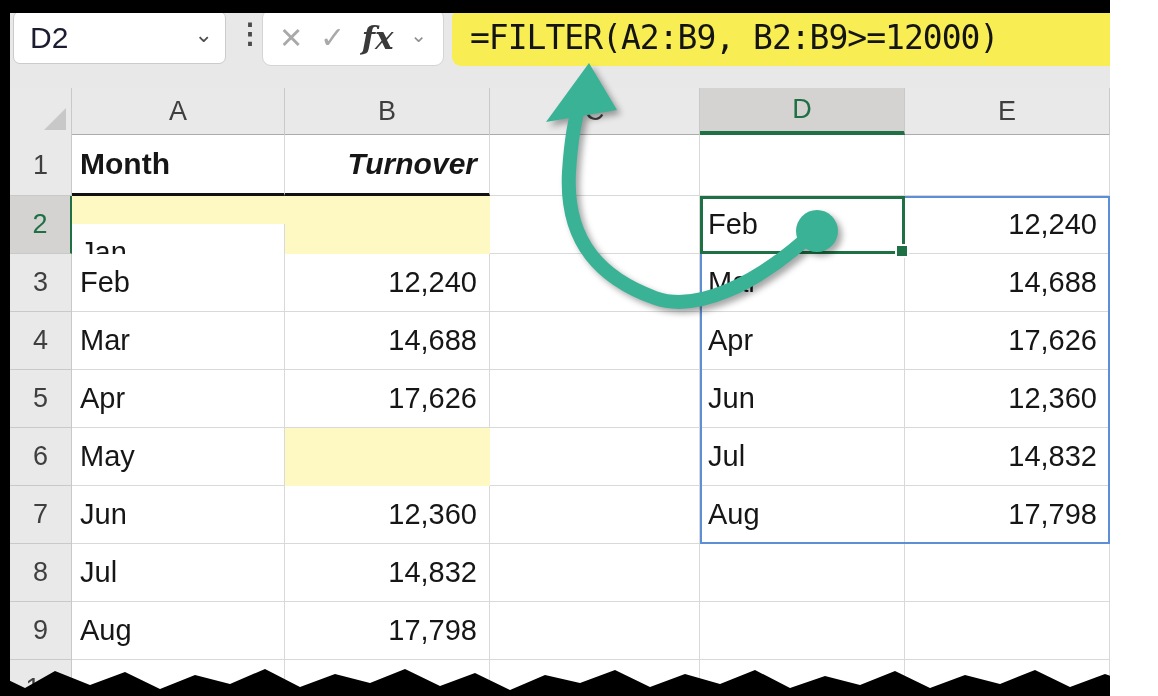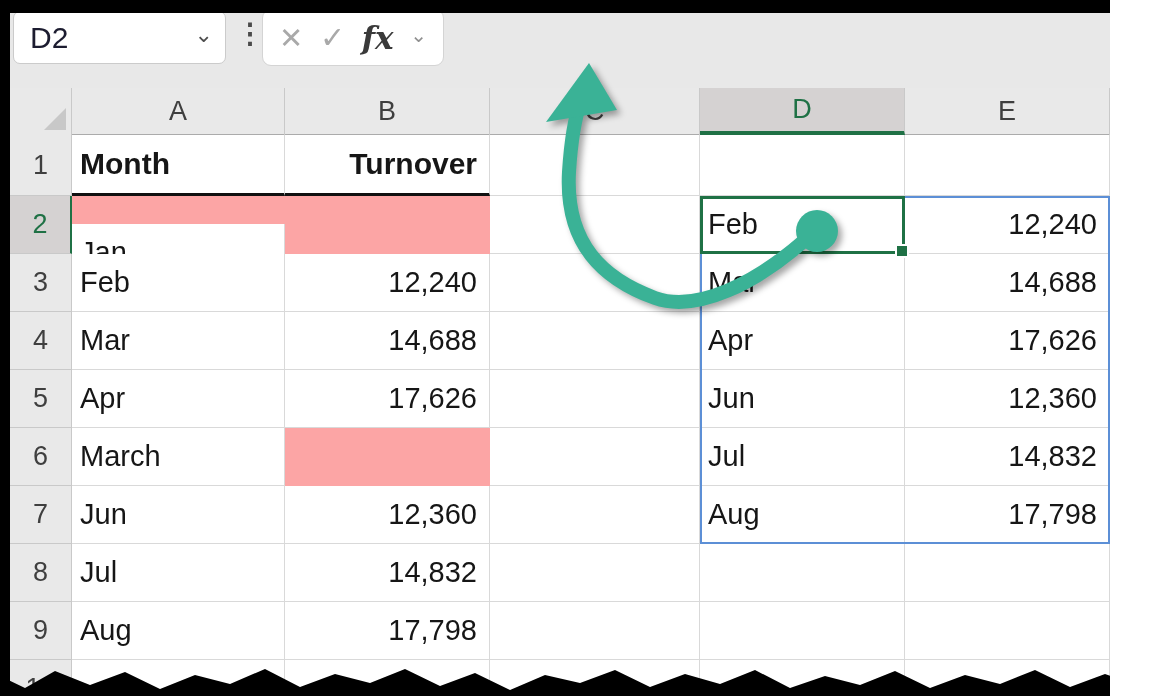--- a/index.html
+++ b/index.html
@@ -1,17 +1,17 @@
 <!DOCTYPE html>
 <html><head>
 <meta charset="utf-8">
 <style>
   html,body{margin:0;padding:0;background:#fff;}
   .stage{
-    position:relative;width:1110px;height:696px;background:#fca5a5;overflow:hidden;
+    position:relative;width:1110px;height:696px;background:#fef9c3;overflow:hidden;
     font-family:"Liberation Sans",sans-serif;
   }
   
   .chrome-bg{position:absolute;left:10px;top:13px;width:1148px;height:75px;background:#E8E8E8;z-index:2;}
   .name-box{
     position:absolute;left:13px;top:11px;width:213px;height:53px;background:#fff;
     border:1.5px solid #CBCBCB;border-radius:7px;z-index:3;box-sizing:border-box;
     display:flex;align-items:center;
   }
   .name-box .val{font-size:30px;color:#1c1c30;padding-left:16px;}
@@ -69,20 +69,23 @@
 
   <div class="dots">⋮</div>
 
   <div class="fx-box">
     <span class="ic-x">✕</span>
     <span class="ic-check">✓</span>
     <span class="ic-fx">fx</span>
     <span class="ic-chev">⌄</span>
   </div>
 
+  <div class="formula-bar">
+    <span>=FILTER(A2:B9, B2:B9&gt;=12000)</span>
+  </div>
 
   <div id="grid">
     <div class="hdr-band"></div>
     <div class="corner">
         <div class="tri"></div>
       </div>
   <div class="colhdr" style="left: 72px; width: 213px;">A</div>
       <div class="colhdr" style="left: 285px; width: 205px;">B</div>
       <div class="colhdr" style="left: 490px; width: 210px;">C</div>
       <div class="colhdr sel" style="left: 700px; width: 205px;">D</div>
@@ -92,21 +95,21 @@
       <div class="rowhdr sel" style="top: 196px; height: 58px;">2</div>
       <div class="rowhdr" style="top: 254px; height: 58px;">3</div>
       <div class="rowhdr" style="top: 312px; height: 58px;">4</div>
       <div class="rowhdr" style="top: 370px; height: 58px;">5</div>
       <div class="rowhdr" style="top: 428px; height: 58px;">6</div>
       <div class="rowhdr" style="top: 486px; height: 58px;">7</div>
       <div class="rowhdr" style="top: 544px; height: 58px;">8</div>
       <div class="rowhdr" style="top: 602px; height: 58px;">9</div>
       <div class="rowhdr" style="top: 660px; height: 58px;">10</div>
       <div class="cell al bold" style="left: 72px; width: 213px; top: 135px; height: 61px;">Month</div>
-      <div class="cell ar bold" style="left: 285px; width: 205px; top: 135px; height: 61px;">Turnover</div>
+      <div class="cell ar bold" style="left: 285px; width: 205px; top: 135px; height: 61px; font-style: italic;">Turnover</div>
       <div class="cell al" style="left: 490px; width: 210px; top: 135px; height: 61px;"></div>
       <div class="cell al" style="left: 700px; width: 205px; top: 135px; height: 61px;"></div>
       <div class="cell ar" style="left: 905px; width: 205px; top: 135px; height: 61px;"></div>
       <div class="cell al" style="left: 1110px; width: 48px; top: 135px; height: 61px;"></div>
       <div class="cell al" style="left: 72px; width: 213px; top: 196px; height: 58px; margin-top: 28px;">Jan</div>
       <div class="cell al" style="left: 490px; width: 210px; top: 196px; height: 58px;"></div>
       <div class="cell al" style="left: 700px; width: 205px; top: 196px; height: 58px;">Feb</div>
       <div class="cell ar" style="left: 905px; width: 205px; top: 196px; height: 58px;">12,240</div>
       <div class="cell al" style="left: 1110px; width: 48px; top: 196px; height: 58px;"></div>
       <div class="cell al" style="left: 72px; width: 213px; top: 254px; height: 58px;">Feb</div>
@@ -120,21 +123,21 @@
       <div class="cell al" style="left: 490px; width: 210px; top: 312px; height: 58px;"></div>
       <div class="cell al" style="left: 700px; width: 205px; top: 312px; height: 58px;">Apr</div>
       <div class="cell ar" style="left: 905px; width: 205px; top: 312px; height: 58px;">17,626</div>
       <div class="cell al" style="left: 1110px; width: 48px; top: 312px; height: 58px;"></div>
       <div class="cell al" style="left: 72px; width: 213px; top: 370px; height: 58px;">Apr</div>
       <div class="cell ar" style="left: 285px; width: 205px; top: 370px; height: 58px;">17,626</div>
       <div class="cell al" style="left: 490px; width: 210px; top: 370px; height: 58px;"></div>
       <div class="cell al" style="left: 700px; width: 205px; top: 370px; height: 58px;">Jun</div>
       <div class="cell ar" style="left: 905px; width: 205px; top: 370px; height: 58px;">12,360</div>
       <div class="cell al" style="left: 1110px; width: 48px; top: 370px; height: 58px;"></div>
-      <div class="cell al" style="left: 72px; width: 213px; top: 428px; height: 58px;">March</div>
+      <div class="cell al" style="left: 72px; width: 213px; top: 428px; height: 58px;">May</div>
       <div class="cell al" style="left: 490px; width: 210px; top: 428px; height: 58px;"></div>
       <div class="cell al" style="left: 700px; width: 205px; top: 428px; height: 58px;">Jul</div>
       <div class="cell ar" style="left: 905px; width: 205px; top: 428px; height: 58px;">14,832</div>
       <div class="cell al" style="left: 1110px; width: 48px; top: 428px; height: 58px;"></div>
       <div class="cell al" style="left: 72px; width: 213px; top: 486px; height: 58px;">Jun</div>
       <div class="cell ar" style="left: 285px; width: 205px; top: 486px; height: 58px;">12,360</div>
       <div class="cell al" style="left: 490px; width: 210px; top: 486px; height: 58px;"></div>
       <div class="cell al" style="left: 700px; width: 205px; top: 486px; height: 58px;">Aug</div>
       <div class="cell ar" style="left: 905px; width: 205px; top: 486px; height: 58px;">17,798</div>
       <div class="cell al" style="left: 1110px; width: 48px; top: 486px; height: 58px;"></div>

